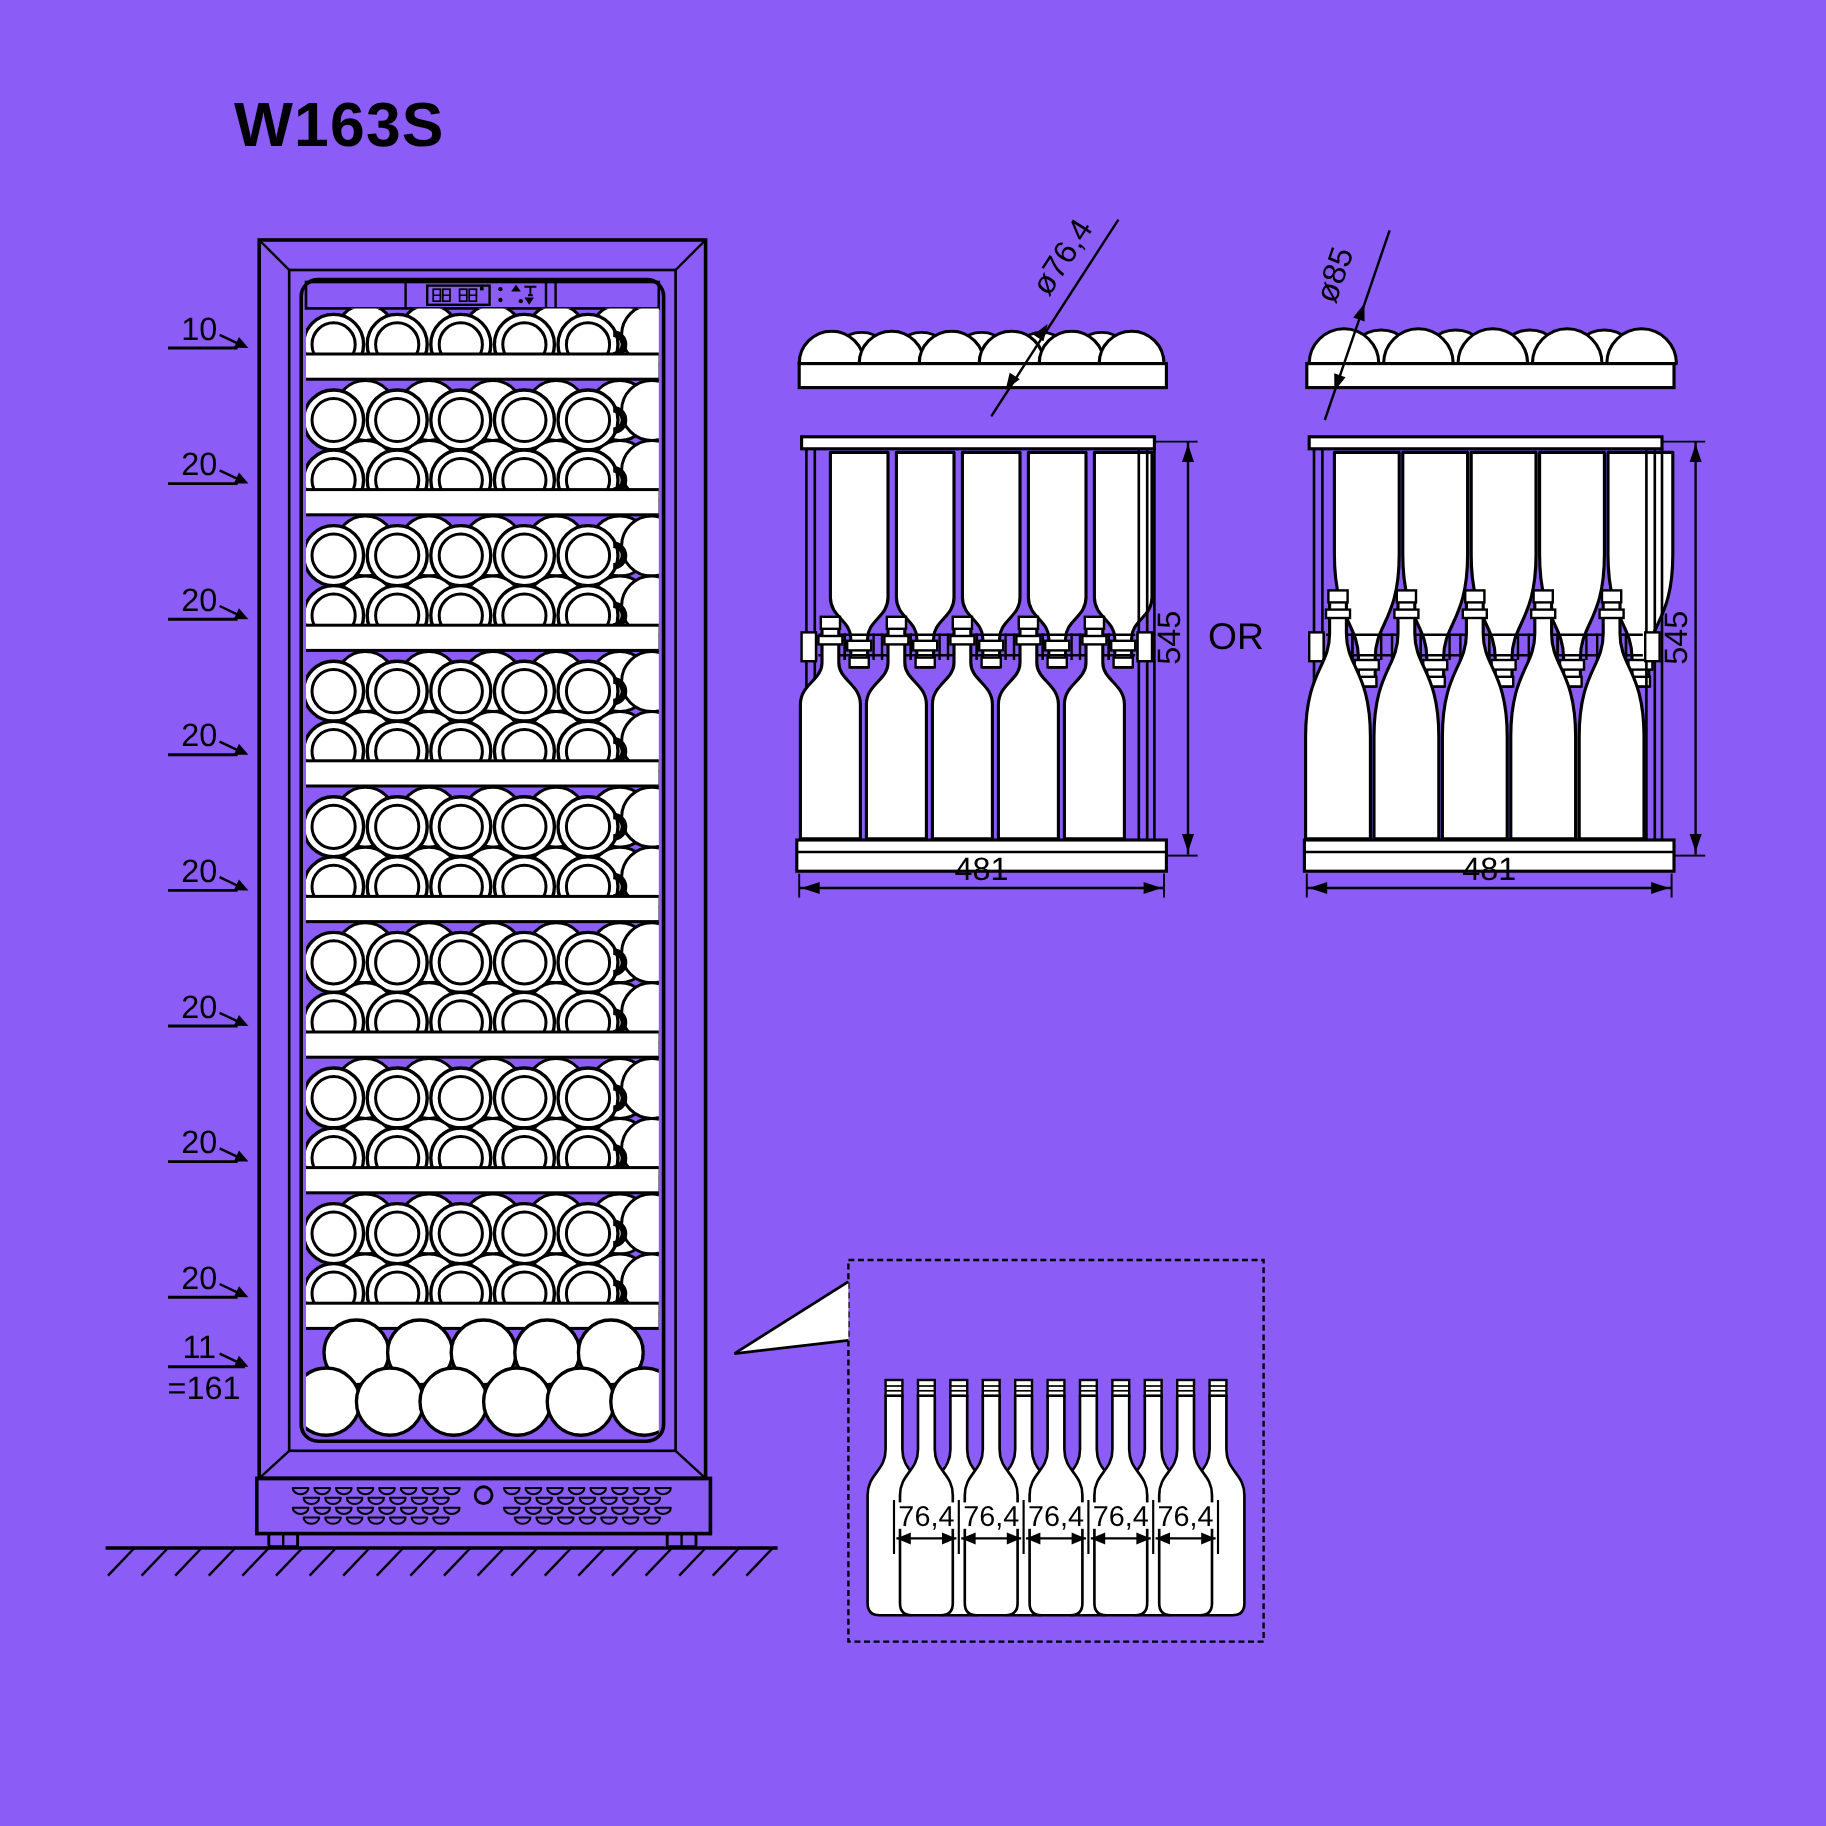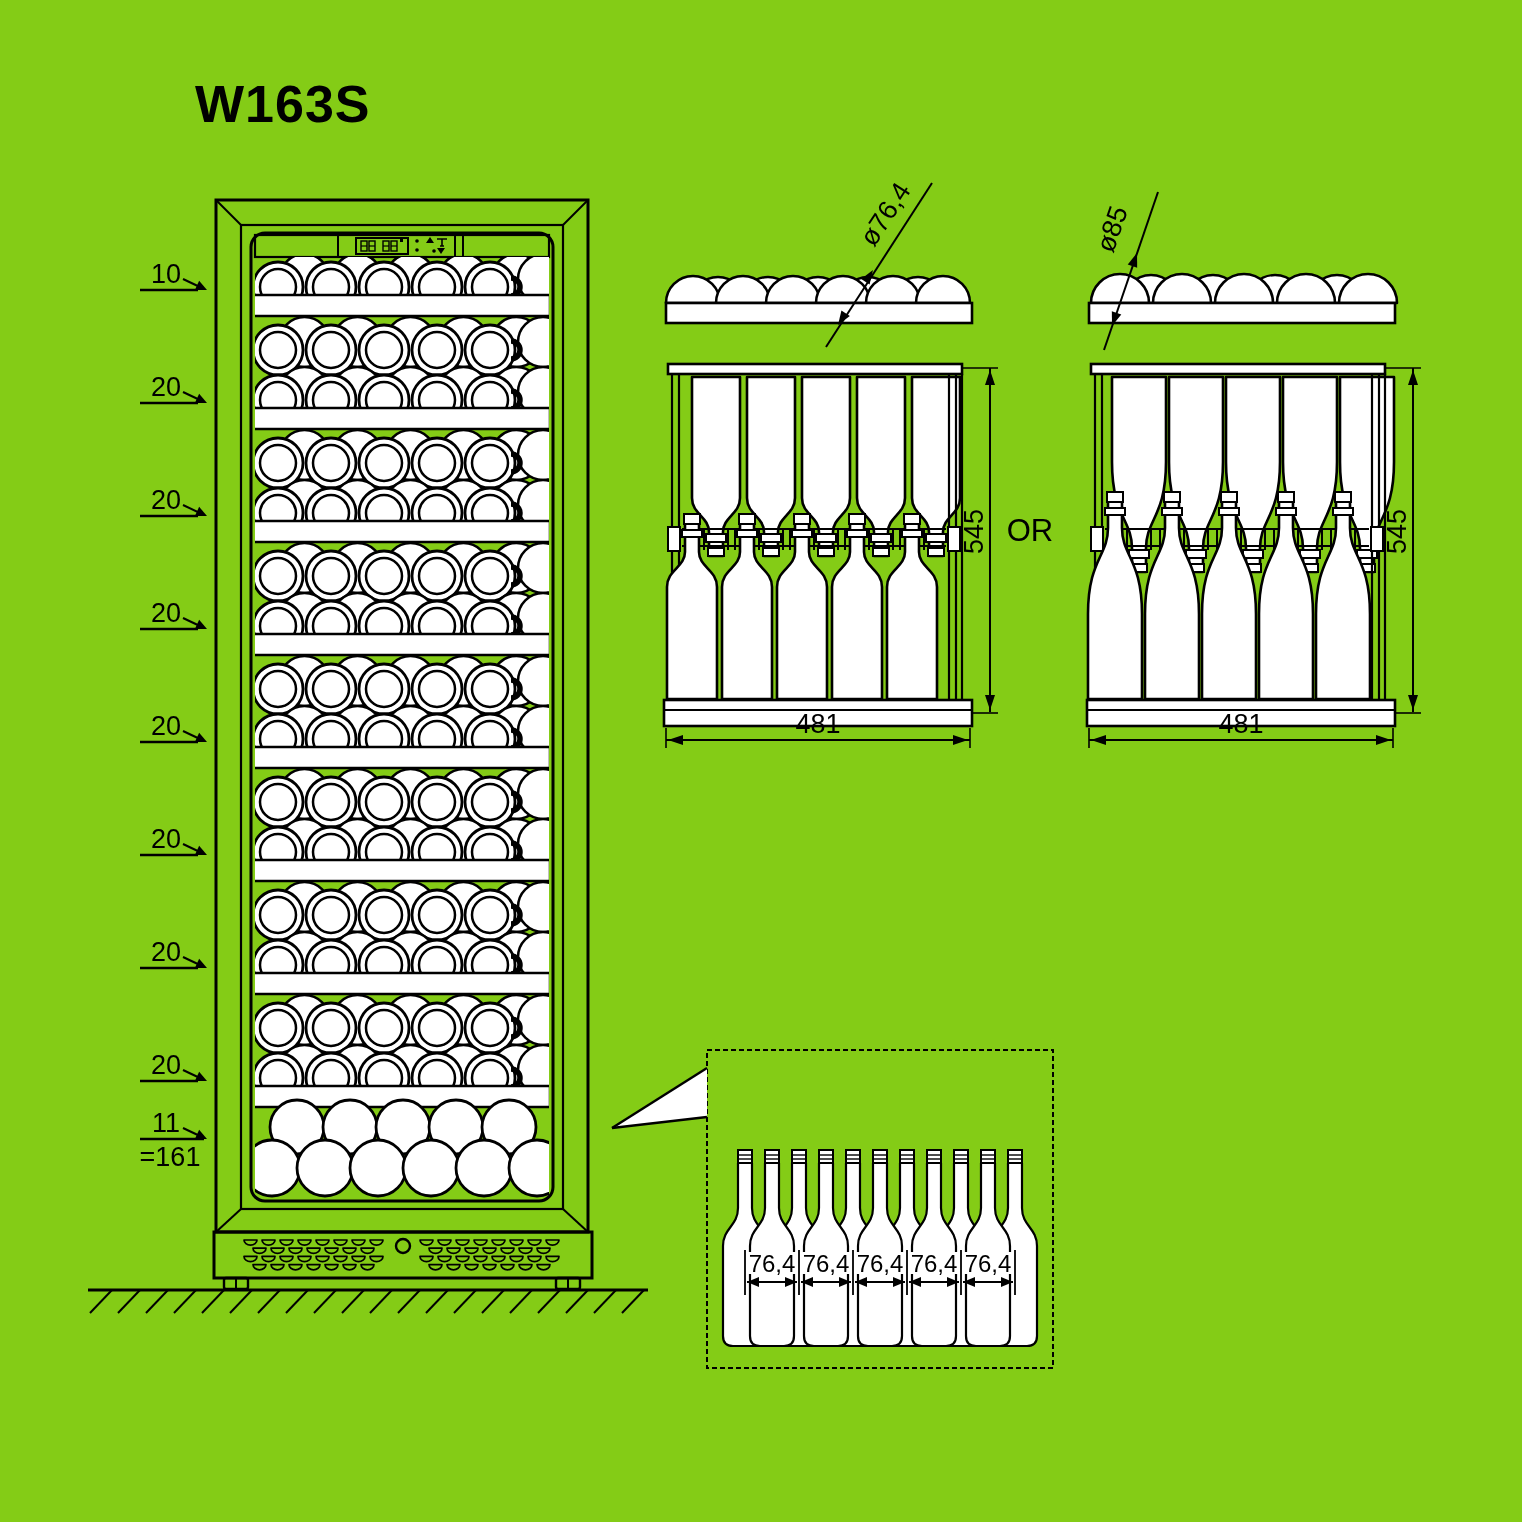--- a/index.html
+++ b/index.html
@@ -1,16 +1,16 @@
 <!DOCTYPE html>
 <html><head>
 <meta charset="utf-8">
 <style>
   html,body{margin:0;padding:0;background:#ffffff;}
-  .stage{position:relative;width:1522px;height:1522px;background:#84cc16;overflow:hidden;}
+  .stage{position:relative;width:1522px;height:1522px;background:#8b5cf6;overflow:hidden;}
   svg{position:absolute;left:0;top:0;}
   text{font-family:"Liberation Sans", sans-serif;fill:#000;}
   .title-text{font-weight:bold;font-size:52px;letter-spacing:1px;}
   .dim-text{font-size:27px;}
   .or-text{font-size:31px;}
 </style>
 </head>
 <body>
 
 <div class="stage">

